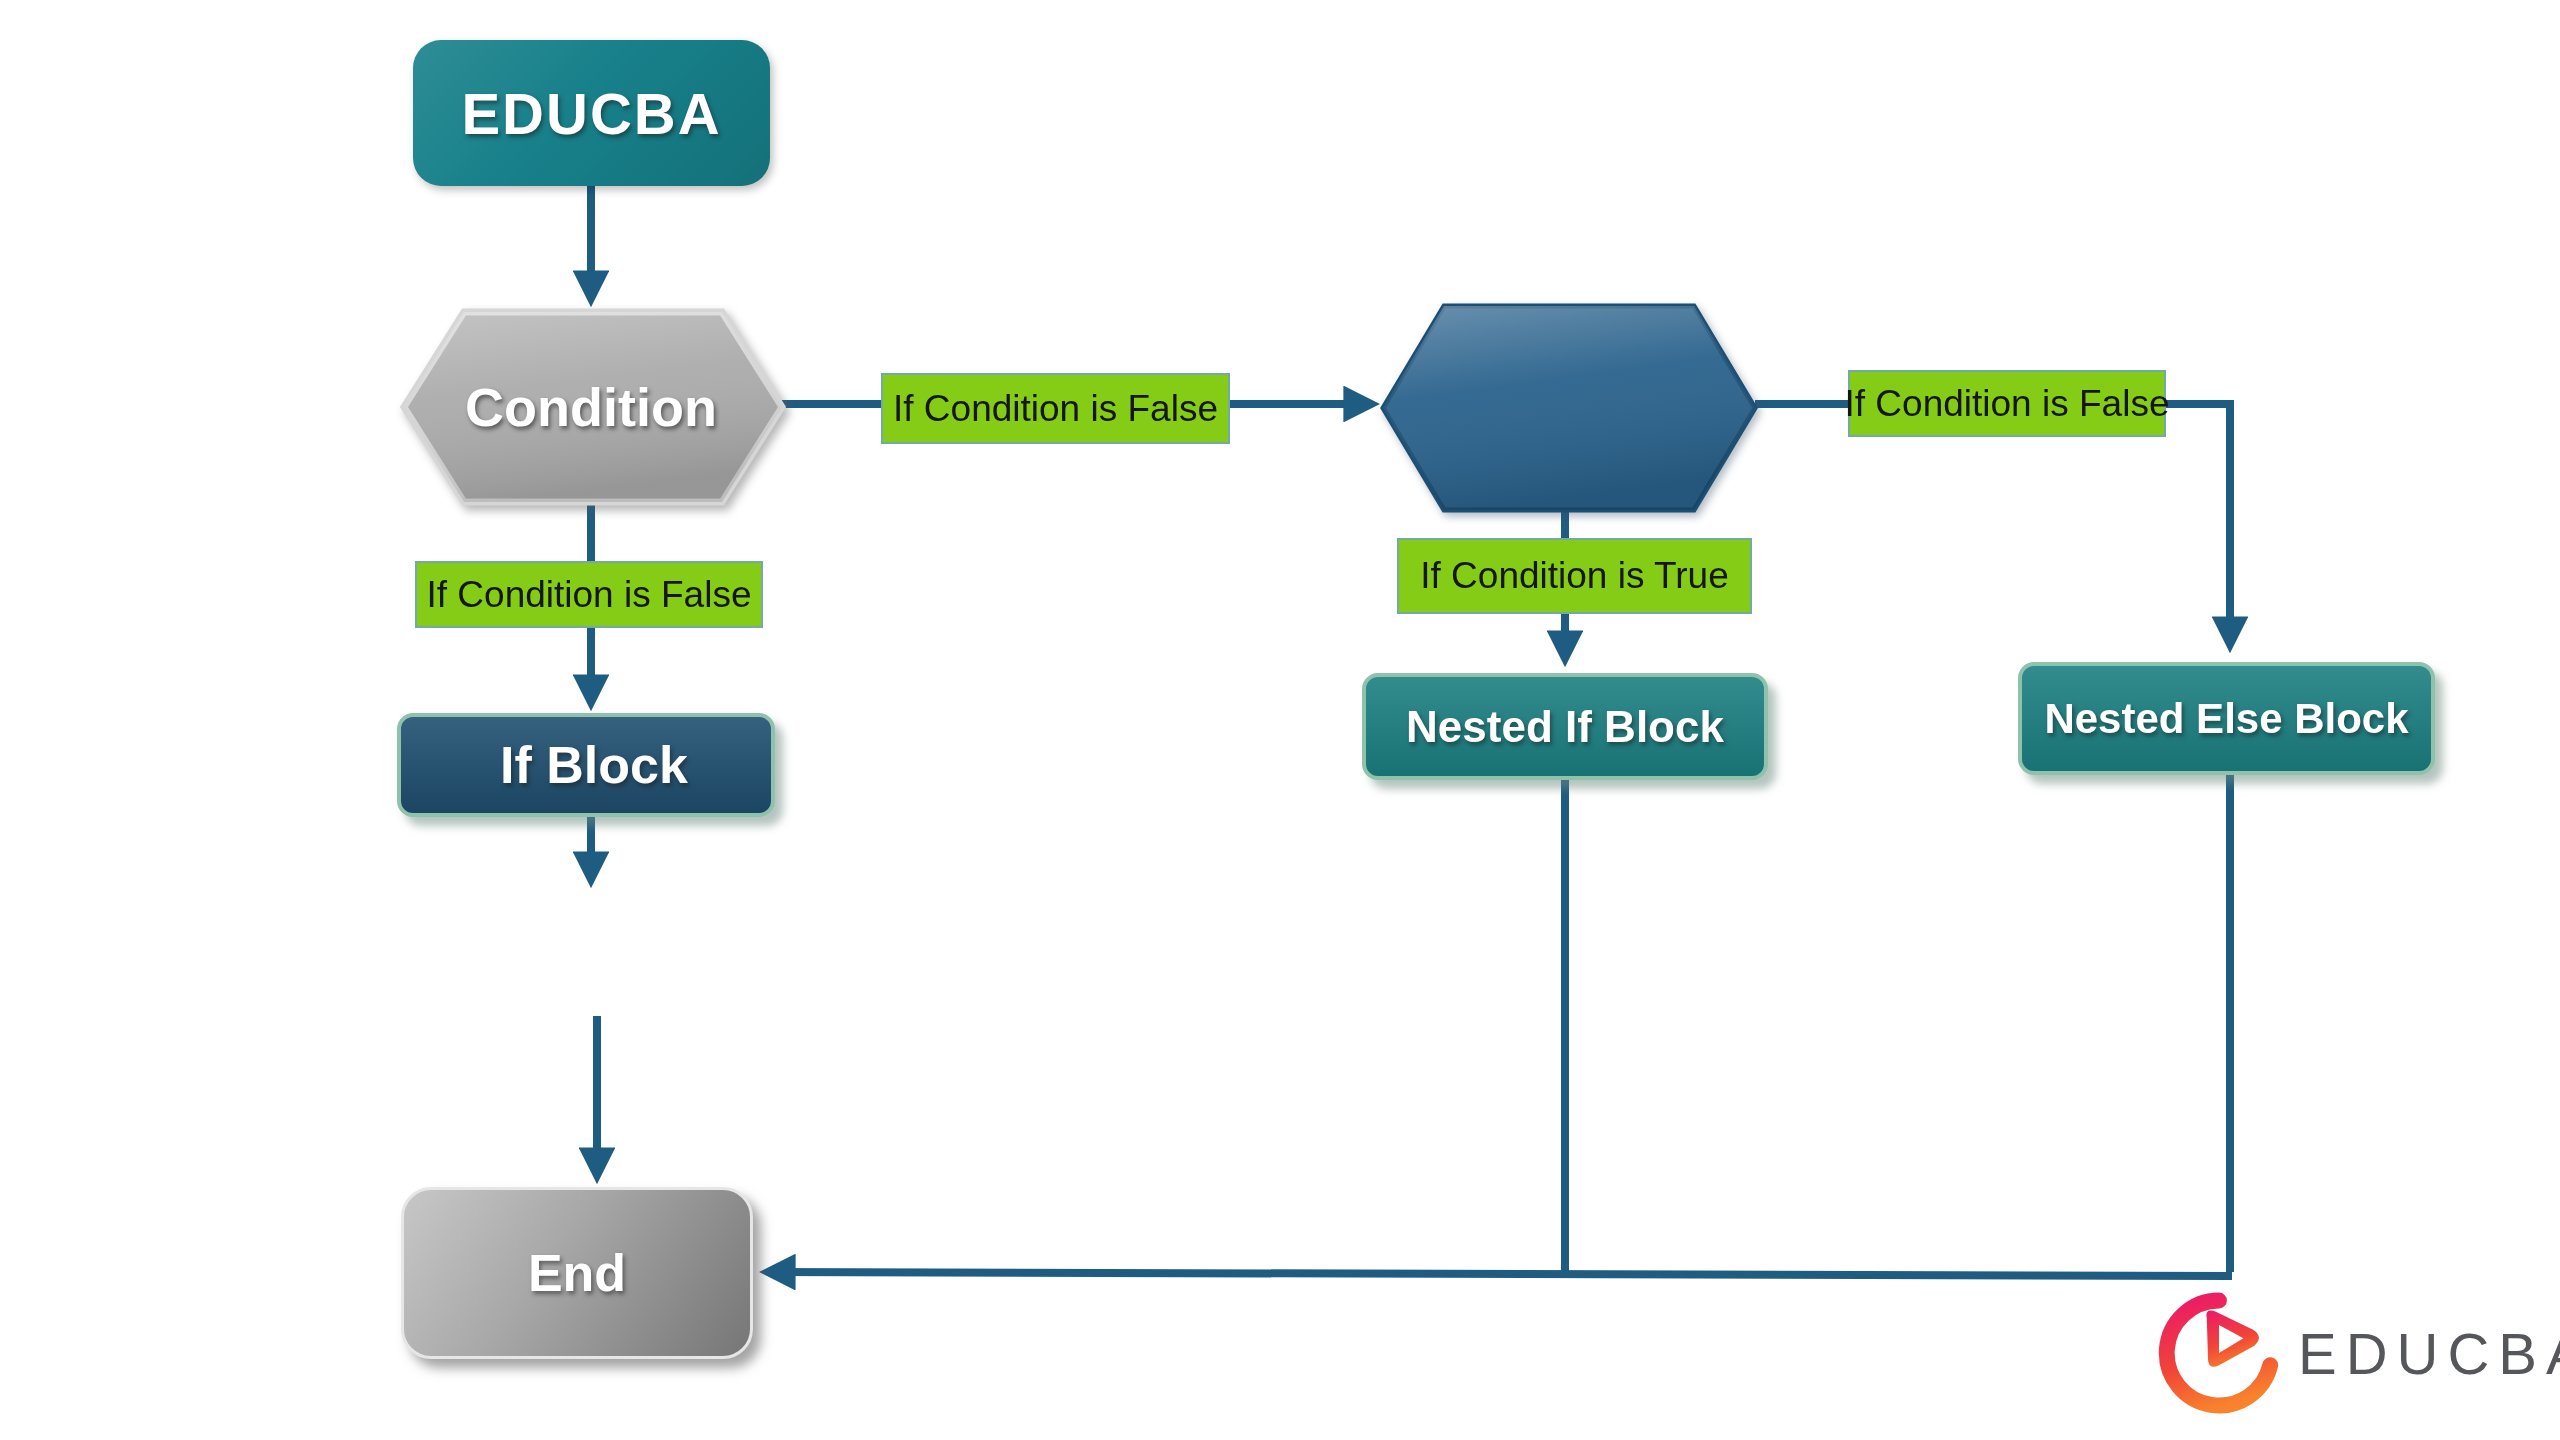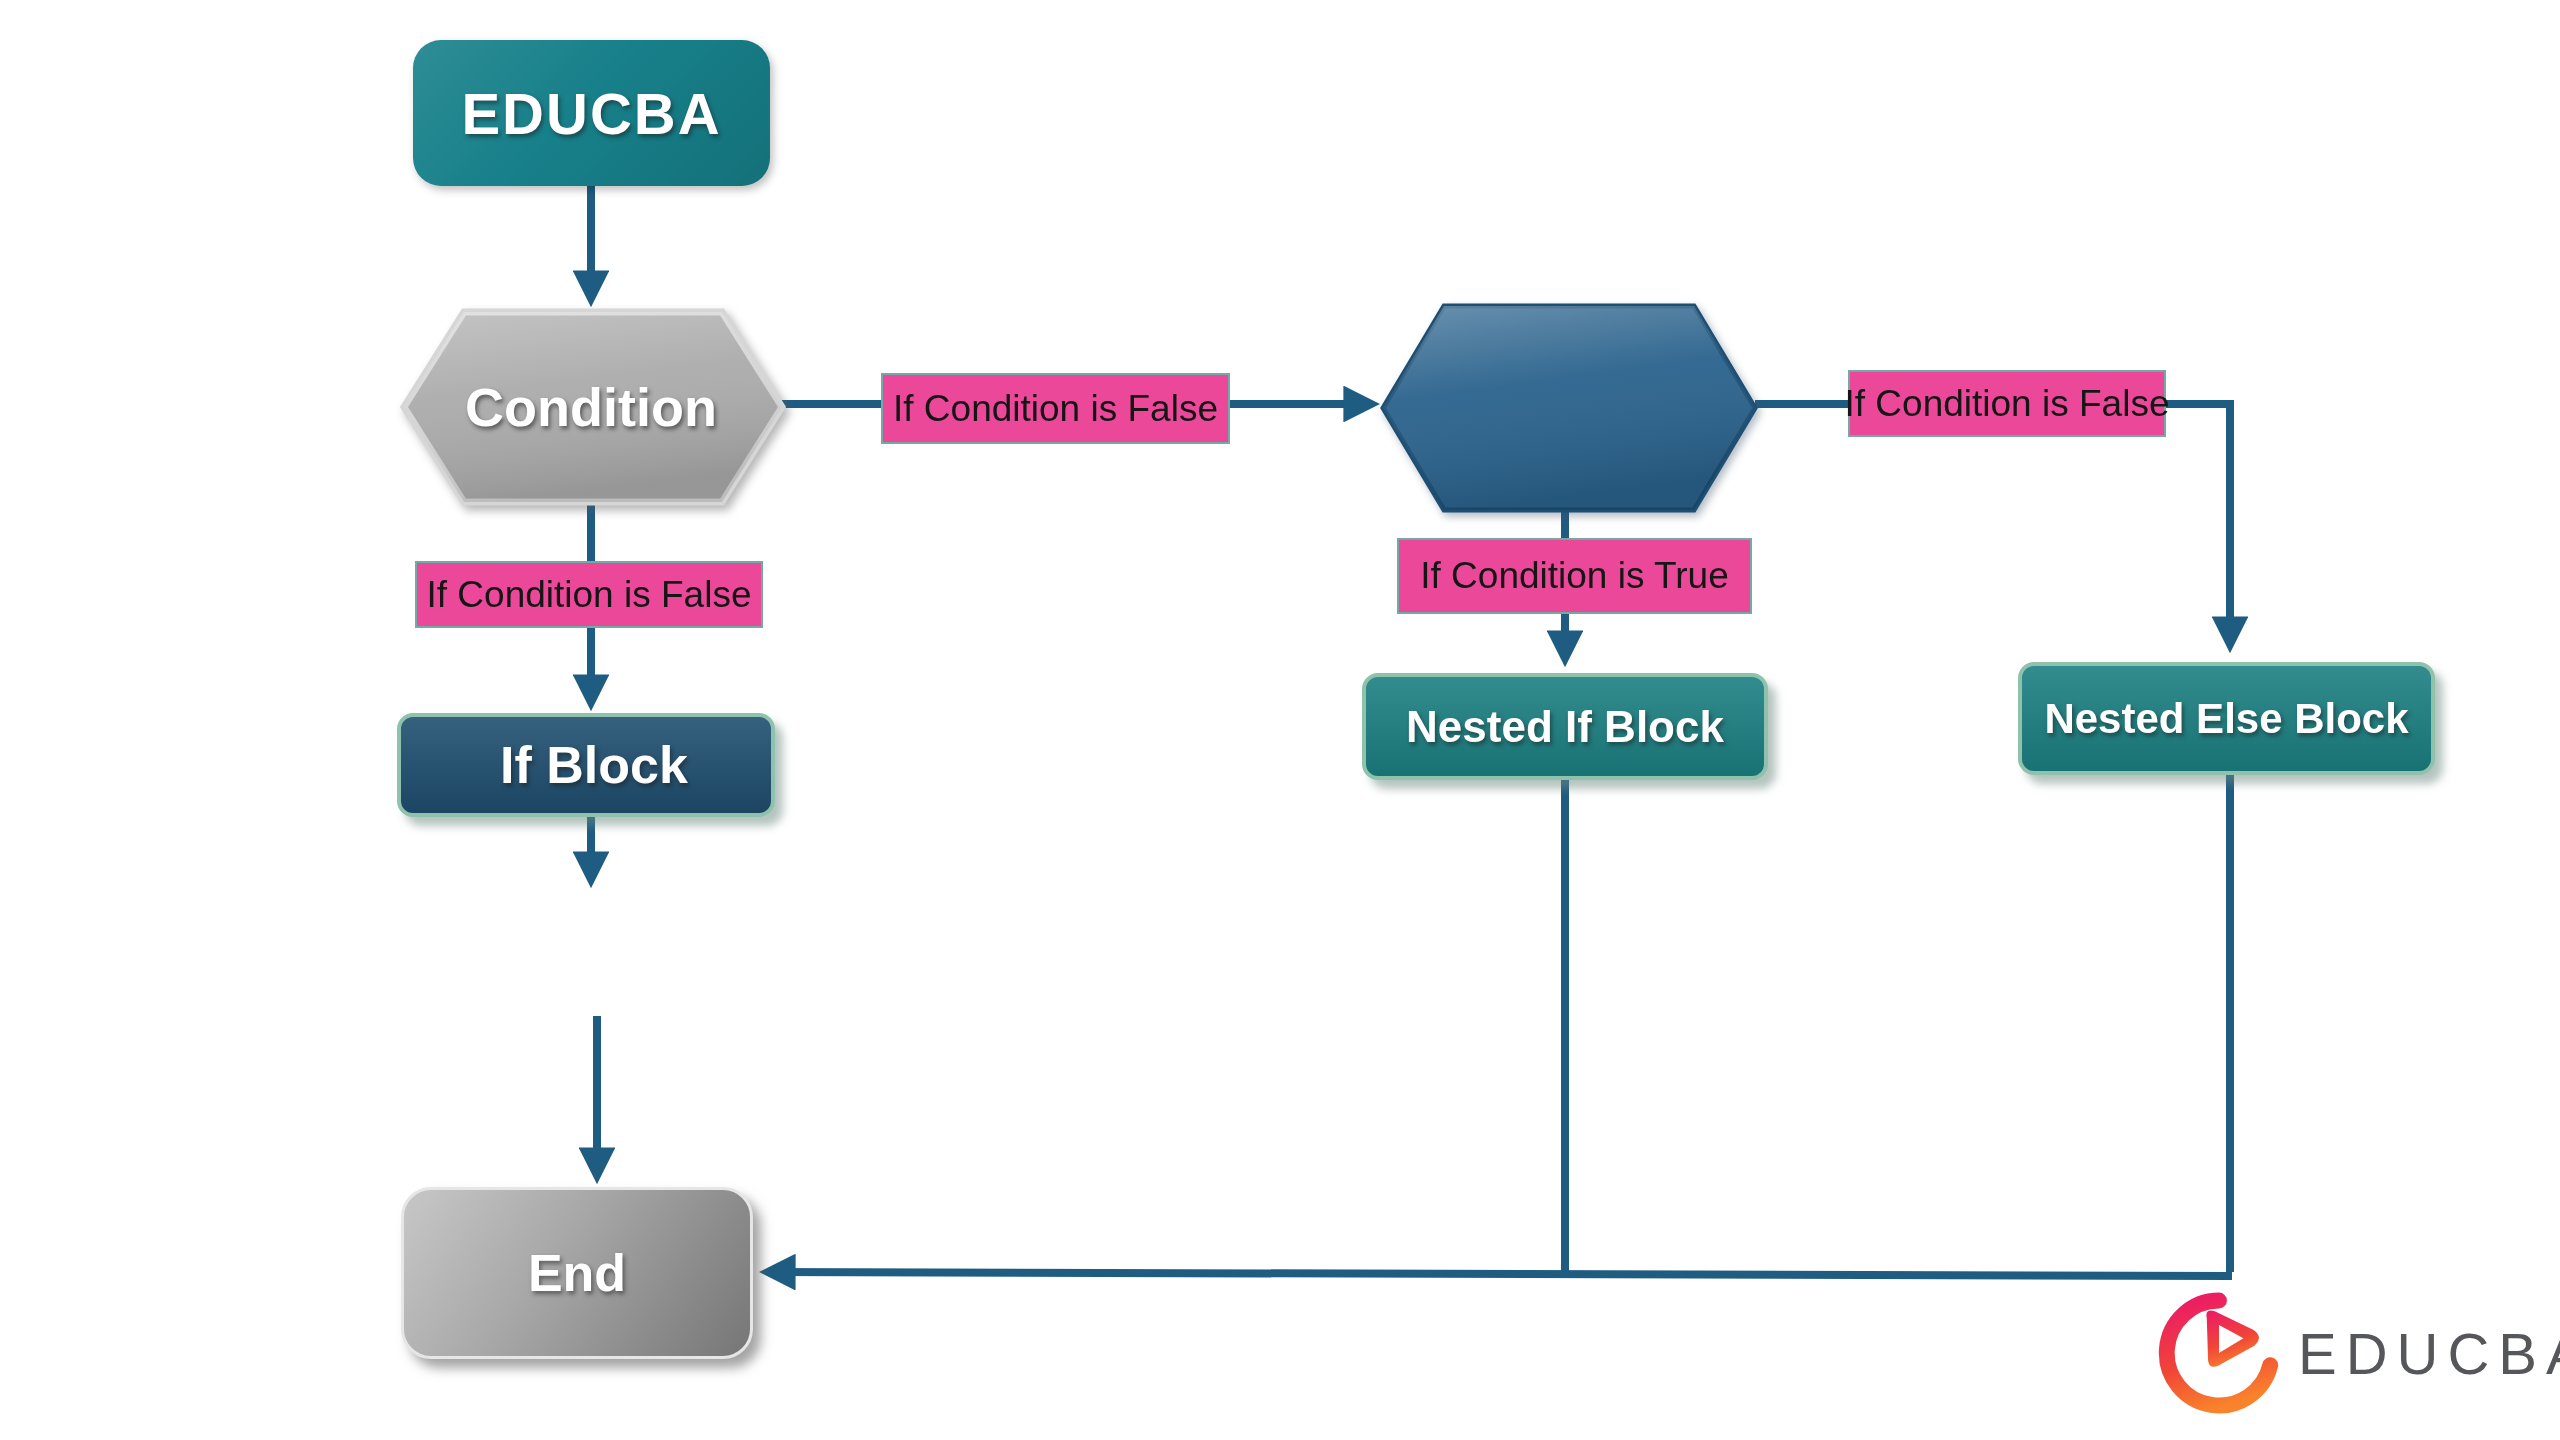--- a/index.html
+++ b/index.html
@@ -50,21 +50,21 @@
         box-shadow:8px 9px 12px rgba(90,90,90,.55); }
 
   
   .hex-label { position:absolute; z-index:3; display:flex; align-items:center; justify-content:center;
         color:#fff; font-weight:bold; text-align:center; text-shadow:2px 3px 4px rgba(25,25,25,.55); }
   #label-condition { left:420px; top:312px; width:342px; height:190px; font-size:54px; }
   #label-nested-condition { left:1408px; top:306px; width:322px; height:204px; font-size:50px; line-height:1.3; }
 
   
   .edge-label { position:absolute; z-index:2; display:flex; align-items:center; justify-content:center;
-        background:#ec4899; border:2px solid var(--label_border); color:var(--label_text);
+        background:#84cc16; border:2px solid var(--label_border); color:var(--label_text);
         font-size:37px; white-space:nowrap; box-sizing:border-box; }
   #elabel-cond-false-right { left:881px;  top:373px; width:349px; height:71px; }
   #elabel-cond-false-down  { left:415px;  top:561px; width:348px; height:67px; }
   #elabel-nested-true      { left:1397px; top:538px; width:355px; height:76px; }
   #elabel-nested-false     { left:1848px; top:370px; width:318px; height:67px; }
 
   
   #logo { position:absolute; left:2158px; top:1292px; z-index:3; display:flex; align-items:flex-start; }
   #logo-mark { width:122px; height:122px; }
   #logo-text { margin-left:18px; margin-top:28px; font-size:58px; letter-spacing:9px;

